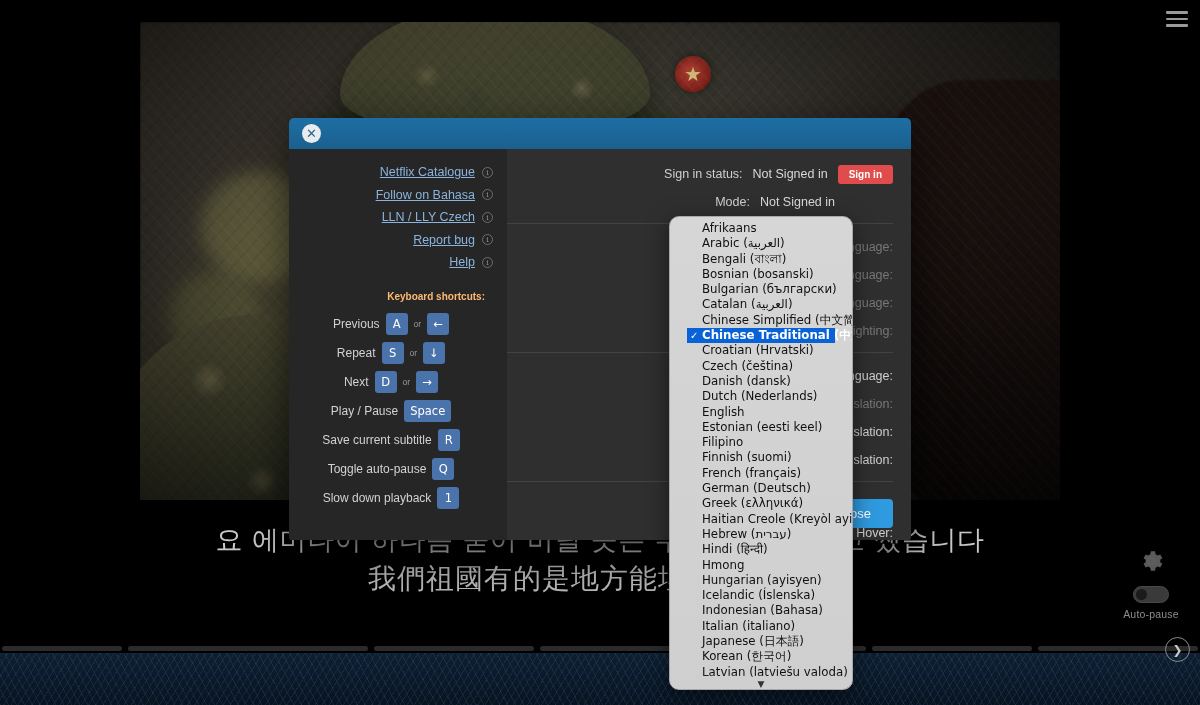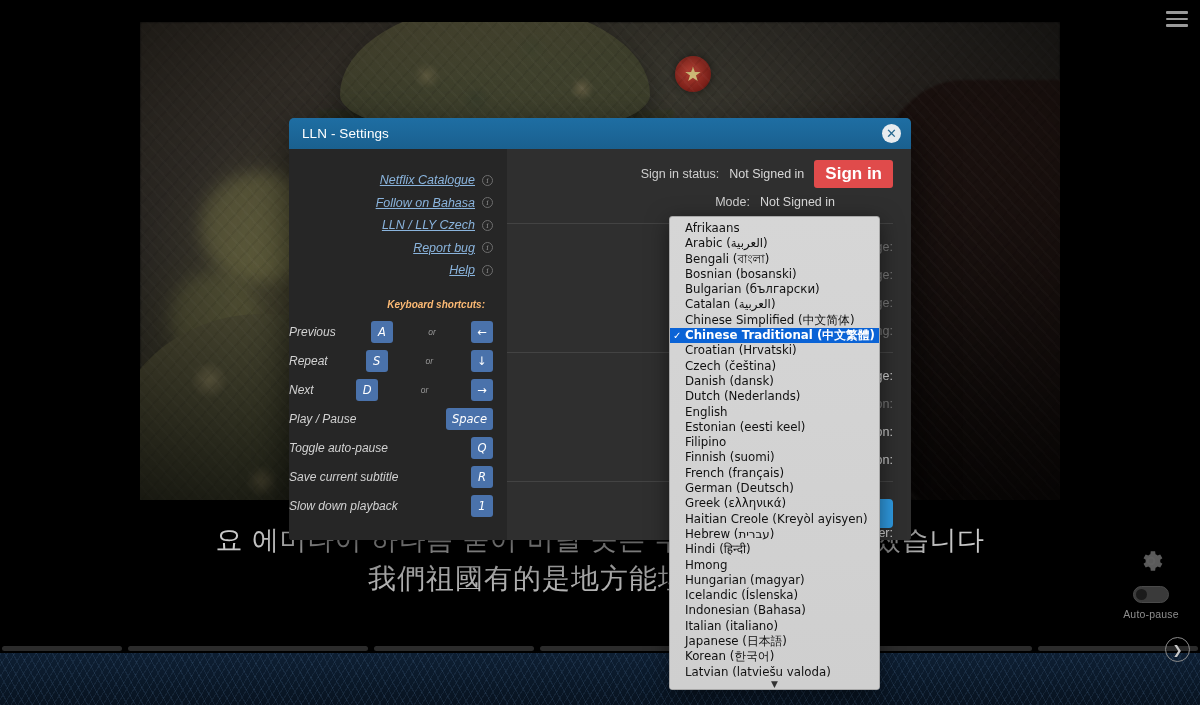--- a/index.html
+++ b/index.html
@@ -148,64 +148,64 @@
   .titlebar .ttl { color: #fff; font-size: 13.5px; flex: 1; letter-spacing: .1px; }
   .close-x {
     width: 19px; height: 19px; border-radius: 50%; background: #e8ecef;
     color: #28688f; font-size: 13px; font-weight: bold; line-height: 19px;
     text-align: center; font-family: "DejaVu Sans", sans-serif;
   }
   .body { flex: 1; display: flex; min-height: 0; position: relative; }
 
   
   .leftcol {
-    width: 218px; background: #262626; padding: 24px 14px 0 0;
-    text-align: right; flex: 0 0 218px; overflow: hidden; font-style: italic;
+    width: 218px; background: #262626; padding: 16px 14px 0 0;
+    text-align: right; flex: 0 0 218px; overflow: hidden;
   }
   .link-row { display: flex; justify-content: flex-end; align-items: center; gap: 7px; margin-bottom: 8.5px; }
   .link-row a { color: #8ab4dd; font-size: 12.5px; text-decoration: underline; }
   .info-i {
     width: 11px; height: 11px; border-radius: 50%; border: 1px solid #6e6e6e;
     color: #8b8b8b; font-size: 8px; line-height: 9.5px; text-align: center;
     font-family: "DejaVu Serif", serif; flex: 0 0 11px;
   }
   .ks-title { color: #fdba74; font-size: 10px; font-weight: bold; margin: 22px 8px 11px; }
-  .ks-row { display: flex; justify-content: space-between; align-items: center; gap: 6px; margin-bottom: 7px; }
+  .ks-row { display: flex; justify-content: center; align-items: center; gap: 6px; margin-bottom: 7px; }
   .ks-row .lbl { color: #d2d2d2; font-size: 12px; }
   .key {
     min-width: 22px; height: 22px; padding: 0 6px; background: #4a72ab;
     border-radius: 3px; color: #fff; font-size: 11.5px; line-height: 22px;
     text-align: center; font-family: "DejaVu Sans", sans-serif;
   }
   .key.wide { min-width: 44px; }
   .ks-row .orw { color: #9a9a9a; font-size: 8.5px; }
 
   
   .rightcol { flex: 1; background: #2f2f2f; padding: 14px 18px 0 0; overflow: hidden; position: relative; }
   .srow { display: flex; align-items: center; justify-content: flex-end; gap: 10px; height: 22px; margin-bottom: 6px; }
   .srow .lab { color: #cfcfcf; font-size: 12.5px; text-align: center; }
   .srow .lab.dim { color: #777; }
   .srow .val { color: #d8d8d8; font-size: 12.5px; min-width: 88px; }
   .btn-signin {
-    background: #e04b4b; color: #fff; font-size: 17px; font-weight: bold;
+    background: #e04b4b; color: #fff; font-size: 10px; font-weight: bold;
     border-radius: 3px; padding: 4px 11px;
   }
   .hr { height: 1px; background: #434343; margin: 10px 0 12px; }
   .btn-close {
     position: absolute; right: 18px; bottom: 12px; background: #2f9ae0;
     color: #fff; font-size: 13px; border-radius: 4px; padding: 7px 22px;
   }
 
   
   .dropdown {
-    position: absolute; left: 669px; top: 216px; width: 211px; height: 474px;
+    position: absolute; left: 669px; top: 216px; width: 184px; height: 474px;
     background: linear-gradient(180deg, #d6d6d6, #cfcfcf);
-    border: 1px solid #a8a8a8; border-radius: 3px;
+    border: 1px solid #a8a8a8; border-radius: 10px;
     box-shadow: 0 6px 22px rgba(0,0,0,.5);
-    overflow: hidden; padding: 4px 0 14px;
+    overflow: hidden; padding: 4px 17px 14px;
     font-family: "DejaVu Sans", sans-serif;
   }
   .dd-item {
     height: 15.3px; line-height: 15.3px; font-size: 11.8px; color: #101010;
     padding-left: 15px; white-space: nowrap; position: relative;
   }
   .dd-item.sel { background: #0a63d6; color: #fff; font-weight: bold; }
   .dd-item.sel::before {
     content: "✓"; position: absolute; left: 3px; font-size: 10px; font-weight: bold;
   }
@@ -264,21 +264,20 @@
   <div class="chev-btn">❯</div>
 
   <div class="hamburger">
     <i></i>
     <i></i>
     <i></i>
   </div>
 
   <div class="dialog">
     <div class="titlebar">
-      <div class="ttl">LLN - Settings</div>
       <div class="close-x">✕</div>
     </div>
 
     <div class="body">
 
       <div class="leftcol">
         <div class="link-row">
           <a>Netflix Catalogue</a>
           <span class="info-i">i</span>
         </div>
@@ -317,26 +316,26 @@
           <span class="lbl">Next</span>
           <span class="key">D</span>
           <span class="orw">or</span>
           <span class="key">→</span>
         </div>
         <div class="ks-row">
           <span class="lbl">Play / Pause</span>
           <span class="key wide">Space</span>
         </div>
         <div class="ks-row">
+          <span class="lbl">Save current subtitle</span>
+          <span class="key">R</span>
+        </div>
+        <div class="ks-row">
           <span class="lbl">Toggle auto-pause</span>
           <span class="key">Q</span>
-        </div>
-        <div class="ks-row">
-          <span class="lbl">Save current subtitle</span>
-          <span class="key">R</span>
         </div>
         <div class="ks-row">
           <span class="lbl">Slow down playback</span>
           <span class="key">1</span>
         </div>
       </div>
 
       <div class="rightcol">
         <div class="srow">
           <span class="lab">Sign in status:</span>
@@ -410,21 +409,21 @@
         <div class="dd-item">Estonian (eesti keel)</div>
         <div class="dd-item">Filipino</div>
         <div class="dd-item">Finnish (suomi)</div>
         <div class="dd-item">French (français)</div>
         <div class="dd-item">German (Deutsch)</div>
         <div class="dd-item">Greek (ελληνικά)</div>
         <div class="dd-item">Haitian Creole (Kreyòl ayisyen)</div>
         <div class="dd-item">Hebrew (עברית)</div>
         <div class="dd-item">Hindi (हिन्दी)</div>
         <div class="dd-item">Hmong</div>
-        <div class="dd-item">Hungarian (magyar)</div>
+        <div class="dd-item">Hungarian (ayisyen)</div>
         <div class="dd-item">Icelandic (Íslenska)</div>
         <div class="dd-item">Indonesian (Bahasa)</div>
         <div class="dd-item">Italian (italiano)</div>
         <div class="dd-item">Japanese (日本語)</div>
         <div class="dd-item">Korean (한국어)</div>
         <div class="dd-item">Latvian (latviešu valoda)</div>
         <div class="dd-item">Lithuanian (lietuvių kalba)</div>
       </div>
     <div class="dd-scroll">▼</div>
   </div>

